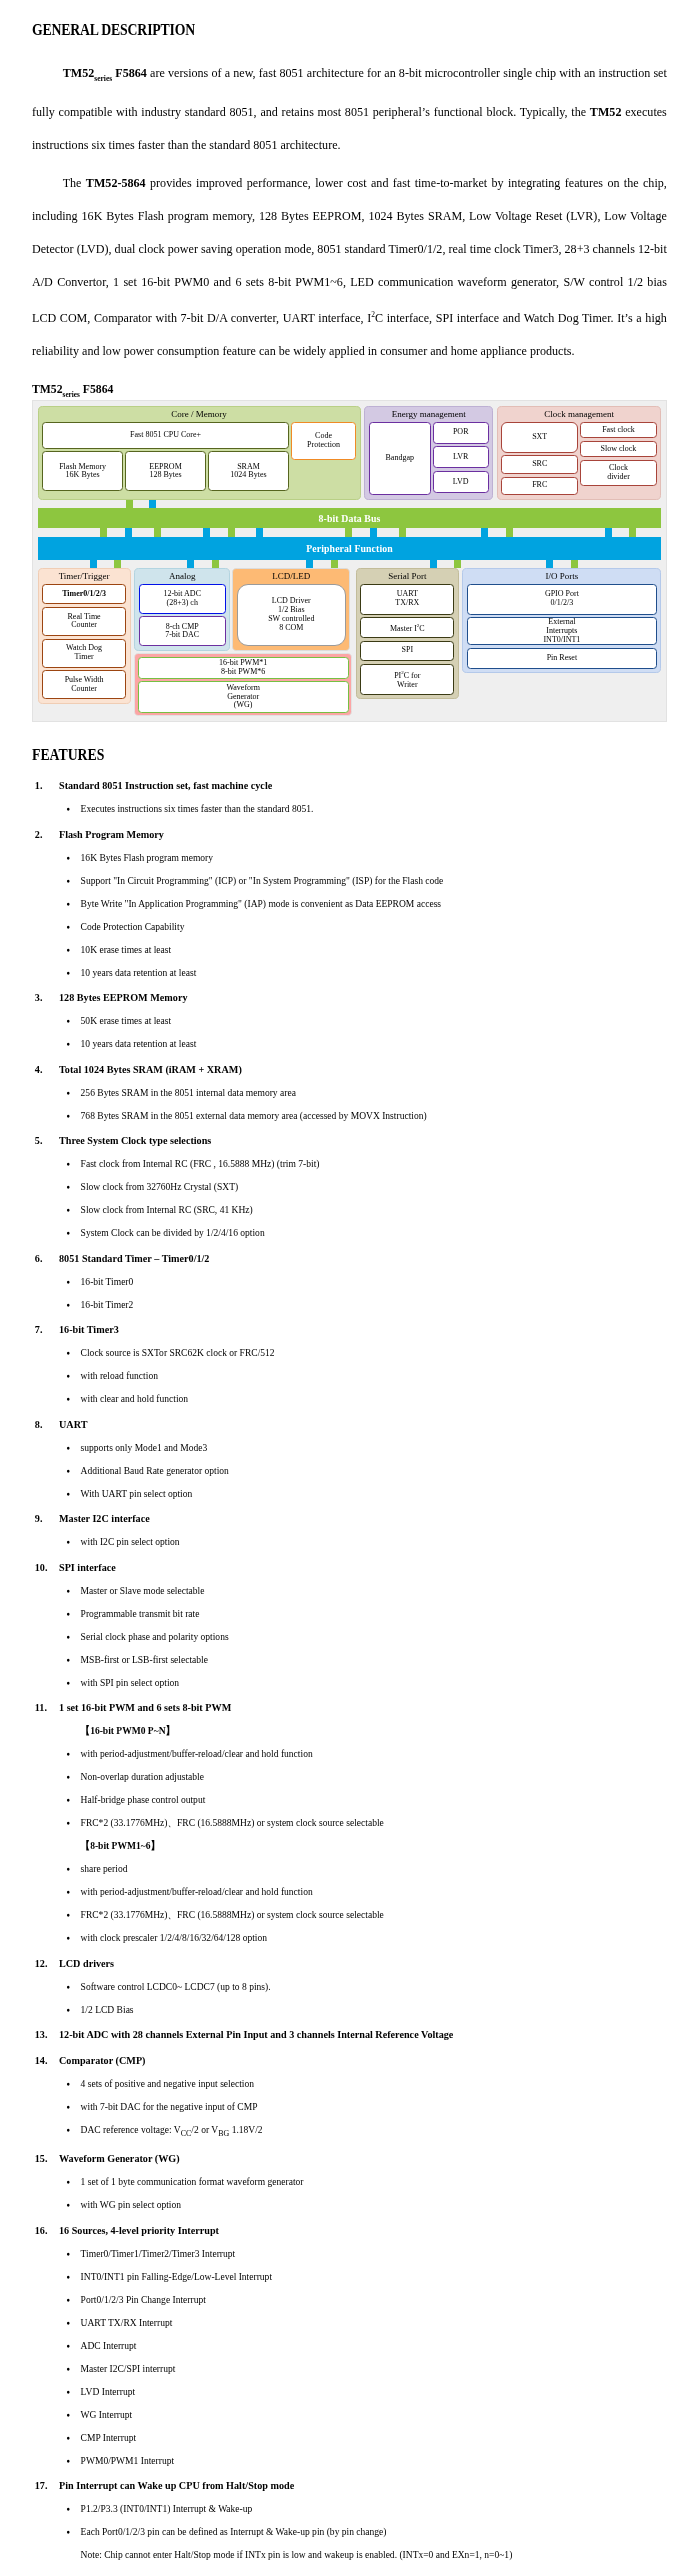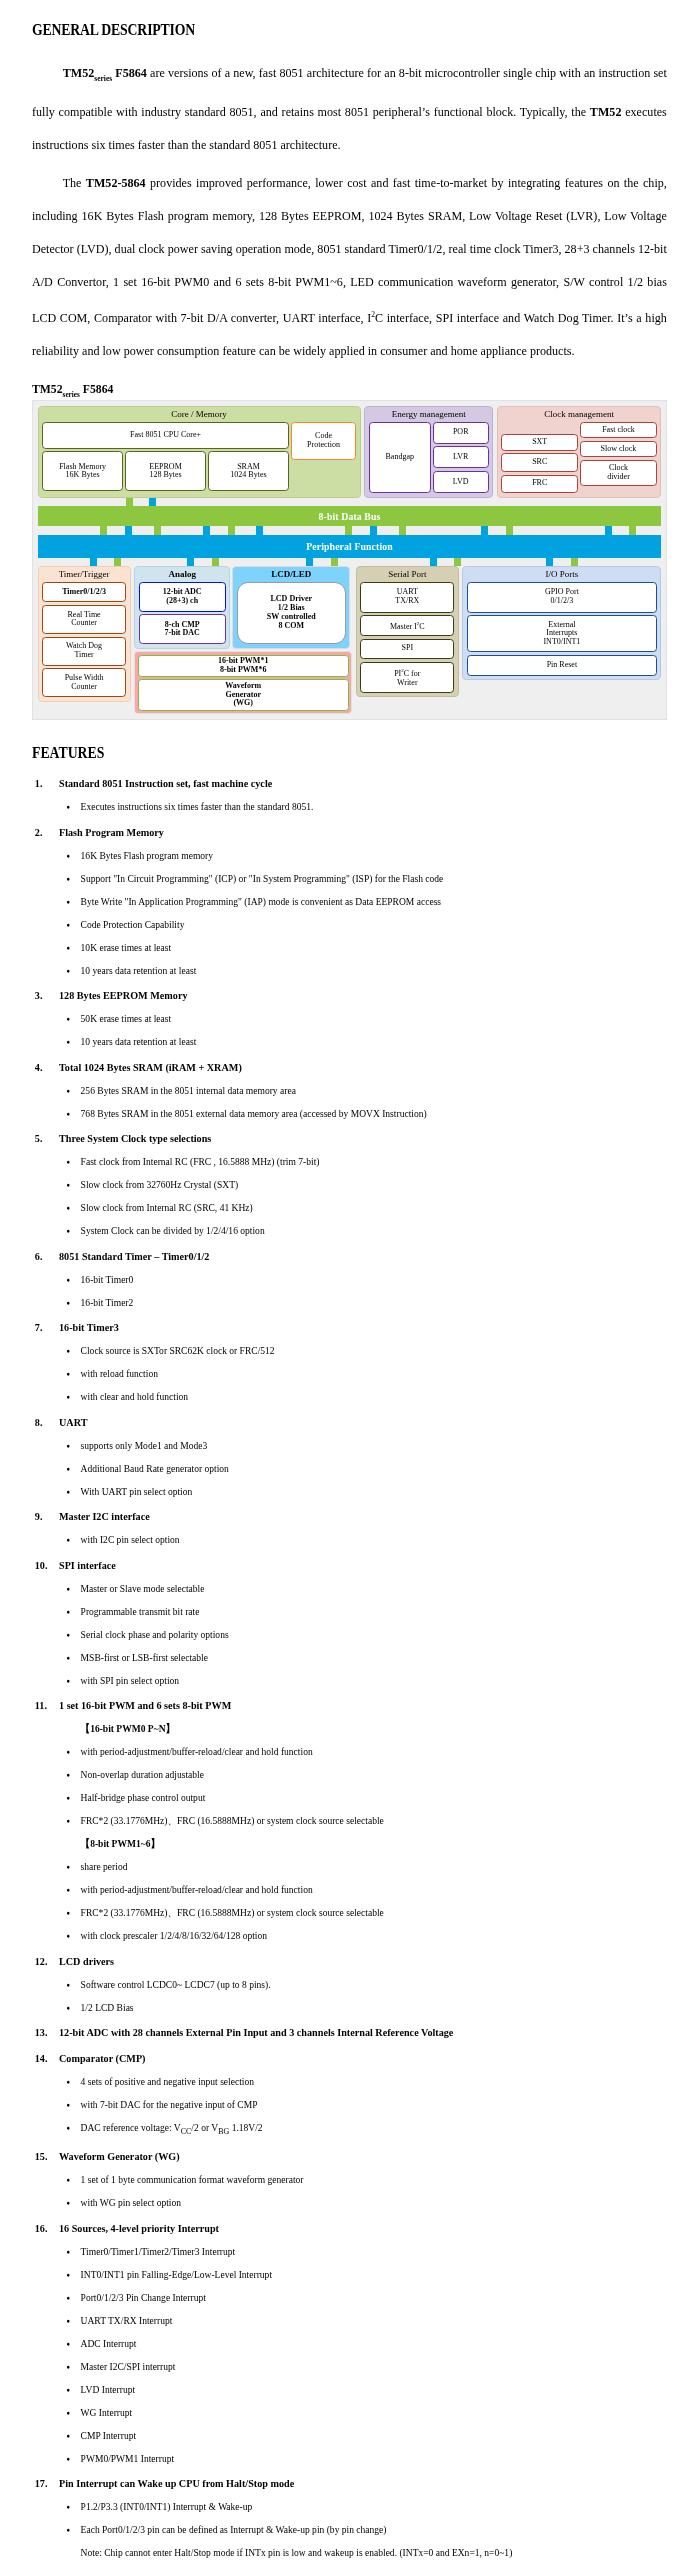--- a/index.html
+++ b/index.html
@@ -95,21 +95,21 @@
   .bus-blue  { background: #00a3e0; height: 23px; }
   .stubs { position: relative; height: 8.2px; }
   .stub { position: absolute; top: 0; width: 7.7px; height: 8.2px; }
   .stub.g { background: #8dc63f; }
   .stub.b { background: #00a3e0; }
 
   
   .botband { display: flex; gap: 3.6px; align-items: flex-start; margin-top: 0; }
   .g-timer  { background: #fbe3d2; border: 0.5px solid #f0cdb4; flex: 0 0 93px; }
   .g-analog { background: #cfe4ec; border: 0.5px solid #b3d4e0; flex: 0 0 96px; }
-  .g-lcd    { background: #7dd3fc; border: 0.5px solid #dcdcdc; flex: 0 0 118px; }
+  .g-lcd    { background: #fdba74; border: 0.5px solid #dcdcdc; flex: 0 0 118px; }
   .g-serial { background: #d5d0b4; border: 0.5px solid #c2bc9a; flex: 0 0 103px; }
   .g-io     { background: #cfddf4; border: 0.5px solid #b4c9ea; flex: 1 1 auto; }
   .g-pwm    { background: #fca5a5; border: 0.5px solid #e2e2e2; }
   .col2 { display: flex; flex-direction: column; gap: 2.6px; }
   .cellbox { margin-bottom: 2.6px; }
   .cellbox:last-child { margin-bottom: 0; }
 
   
   h2.features-title {
     font-size: 16px; font-weight: bold; margin: 24px 0 9.3px 0;
@@ -202,21 +202,21 @@
             <div class="cell b-purple" style="height:22px;">LVR</div>
             <div class="cell b-purple" style="height:22px;">LVD</div>
           </div>
         </div>
       </div>
 
       <div class="grp g-clock">
         <div class="grp-title">Clock management</div>
         <div class="row" style="flex:1 1 auto;">
           <div class="col2" style="flex:1 1 0; justify-content:flex-end;">
-            <div class="cell b-brownr" style="height:17px;">SXT</div>
+            <div class="cell b-brownr" style="height:31px;border-radius:6px;">SXT</div>
             <div class="cell b-brownr" style="height:18.5px;">SRC</div>
             <div class="cell b-brownr" style="height:18.5px;">FRC</div>
           </div>
           <div class="col2" style="flex:1 1 0;">
             <div class="cell b-brownr" style="height:16.5px;">Fast clock</div>
             <div class="cell b-brownr" style="height:16.5px;">Slow clock</div>
             <div class="cell b-brownr" style="height:26px; flex-direction:column;">
               <span>Clock</span>
               <span>divider</span>
             </div>
@@ -273,21 +273,21 @@
         <div class="cell b-brown cellbox" style="height:29px; flex-direction:column;">
           <span>Watch Dog</span>
           <span>Timer</span>
         </div>
         <div class="cell b-brown cellbox" style="height:29px; flex-direction:column;">
           <span>Pulse Width</span>
           <span>Counter</span>
         </div>
       </div>
 
-      <div style="flex:0 0 218px; display:flex; flex-direction:column;font-weight:bold;">
+      <div style="flex:0 0 218px; display:flex; flex-direction:column;">
         <div class="row">
           <div class="grp g-analog">
             <div class="grp-title">Analog</div>
             <div class="cell b-blue cellbox" style="height:30px; flex-direction:column;">
               <span>12-bit ADC</span>
               <span>(28+3) ch</span>
             </div>
             <div class="cell b-violet cellbox" style="height:30px; flex-direction:column;">
               <span>8-ch CMP</span>
               <span>7-bit DAC</span>
@@ -331,21 +331,21 @@
           <span>Writer</span>
         </div>
       </div>
 
       <div class="grp g-io">
         <div class="grp-title">I/O Ports</div>
         <div class="cell b-navy cellbox" style="height:31px; flex-direction:column;">
           <span>GPIO Port</span>
           <span>0/1/2/3</span>
         </div>
-        <div class="cell b-navy cellbox" style="height:37px; flex-direction:column;">
+        <div class="cell b-navy cellbox" style="height:28px; flex-direction:column;">
           <span>External</span>
           <span>Interrupts</span>
           <span>INT0/INT1</span>
         </div>
         <div class="cell b-navy cellbox" style="height:20.6px;">Pin Reset</div>
       </div>
     </div>
   </div>
 
   <h2 class="features-title">FEATURES</h2>

